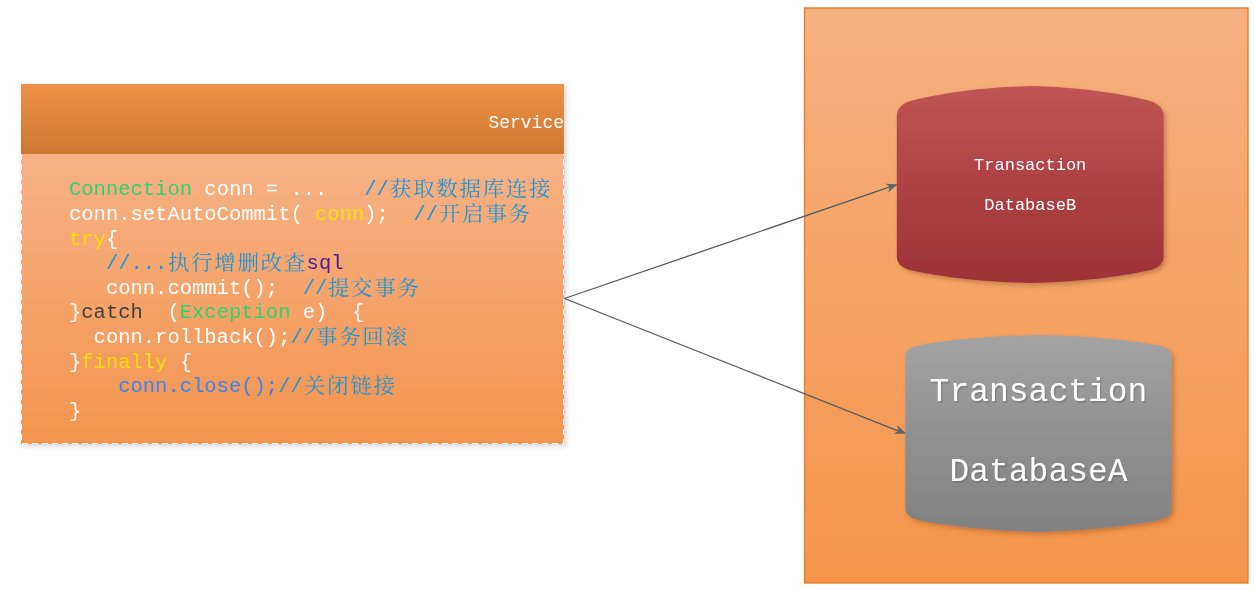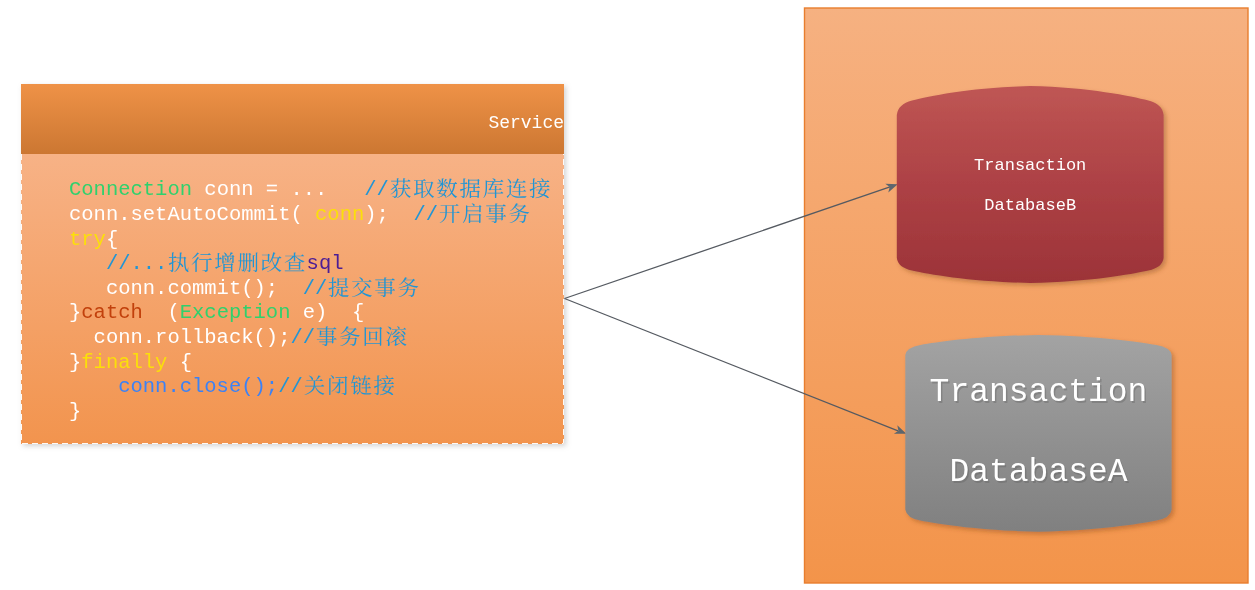--- a/index.html
+++ b/index.html
@@ -118,21 +118,21 @@
         <use href="#z14" transform="translate(70.45,21.4) scale(0.0215,-0.0215)"></use>
         <use href="#z15" transform="translate(93.65,21.4) scale(0.0215,-0.0215)"></use>
         <use href="#z16" transform="translate(116.85,21.4) scale(0.0215,-0.0215)"></use>
       </svg><span style="color:#4c1d95">sql</span></div>
     <div class="cl" style="top:276.7px"><span style="color:#ffffff">   conn.commit();  </span><span style="color:#2095d5">//</span><svg class="cj" width="92.8" height="17" viewBox="0 3 92.8 17" style="fill:#2095d5">
         <use href="#z17" transform="translate(0.85,21.4) scale(0.0215,-0.0215)"></use>
         <use href="#z18" transform="translate(24.05,21.4) scale(0.0215,-0.0215)"></use>
         <use href="#z9" transform="translate(47.25,21.4) scale(0.0215,-0.0215)"></use>
         <use href="#z10" transform="translate(70.45,21.4) scale(0.0215,-0.0215)"></use>
       </svg></div>
-    <div class="cl" style="top:301.3px"><span style="color:#ffffff">}</span><span style="color:#c2410c">catch</span><span style="color:#ffffff">  (</span><span style="color:#2fd16d">Exception</span><span style="color:#ffffff"> e)  {</span></div>
+    <div class="cl" style="top:301.3px"><span style="color:#ffffff">}</span><span style="color:#404040">catch</span><span style="color:#ffffff">  (</span><span style="color:#2fd16d">Exception</span><span style="color:#ffffff"> e)  {</span></div>
     <div class="cl" style="top:325.9px"><span style="color:#ffffff">  conn.rollback();</span><span style="color:#2095d5">//</span><svg class="cj" width="92.8" height="17" viewBox="0 3 92.8 17" style="fill:#2095d5">
         <use href="#z9" transform="translate(0.85,21.4) scale(0.0215,-0.0215)"></use>
         <use href="#z10" transform="translate(24.05,21.4) scale(0.0215,-0.0215)"></use>
         <use href="#z19" transform="translate(47.25,21.4) scale(0.0215,-0.0215)"></use>
         <use href="#z20" transform="translate(70.45,21.4) scale(0.0215,-0.0215)"></use>
       </svg></div>
     <div class="cl" style="top:350.5px"><span style="color:#ffffff">}</span><span style="color:#fbdf0a">finally</span><span style="color:#ffffff"> {</span></div>
     <div class="cl" style="top:375.1px"><span style="color:#3b82f6">    conn.close();</span><span style="color:#2095d5">//</span><svg class="cj" width="92.8" height="17" viewBox="0 3 92.8 17" style="fill:#2095d5">
         <use href="#z21" transform="translate(0.85,21.4) scale(0.0215,-0.0215)"></use>
         <use href="#z22" transform="translate(24.05,21.4) scale(0.0215,-0.0215)"></use>

